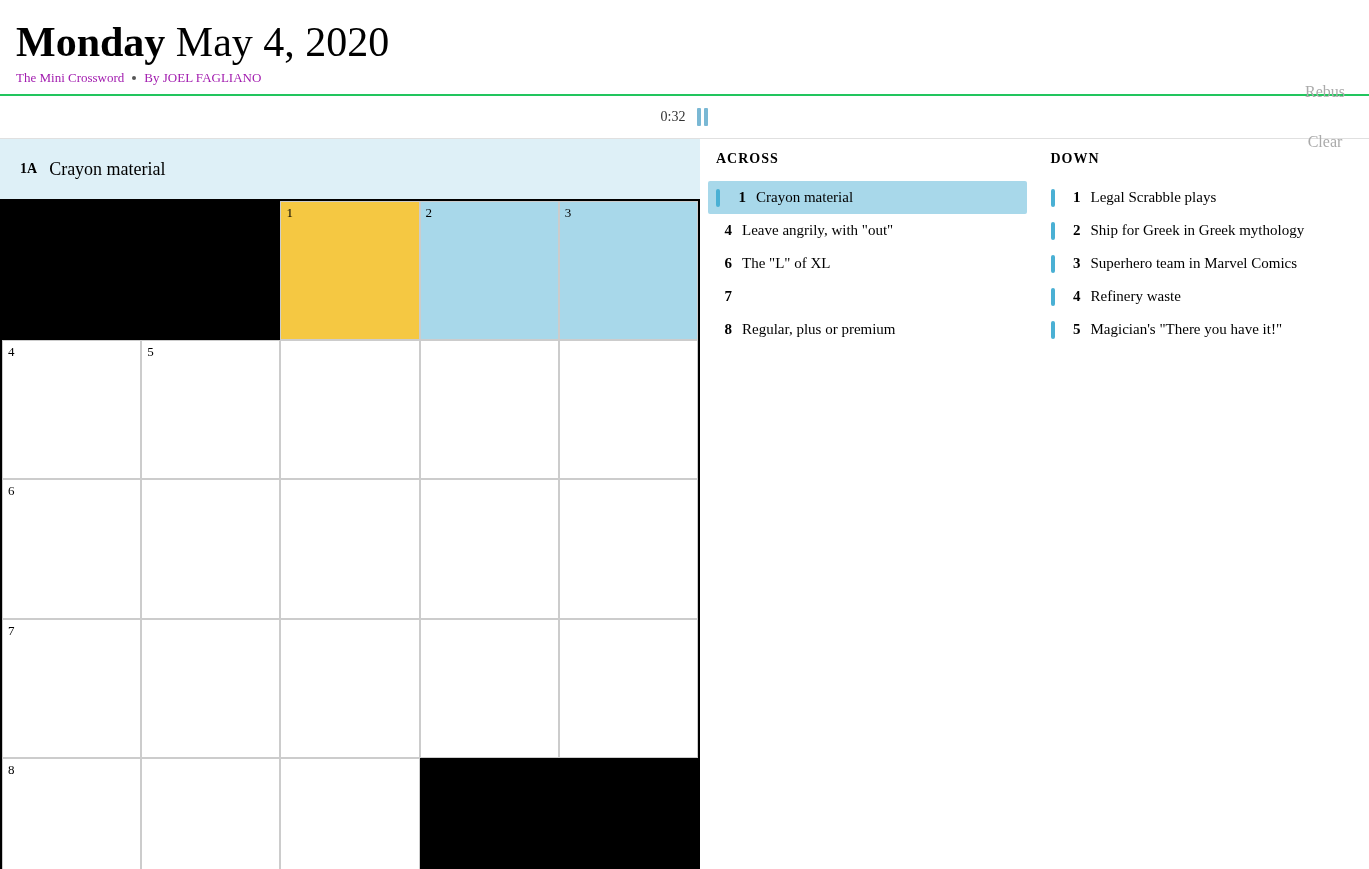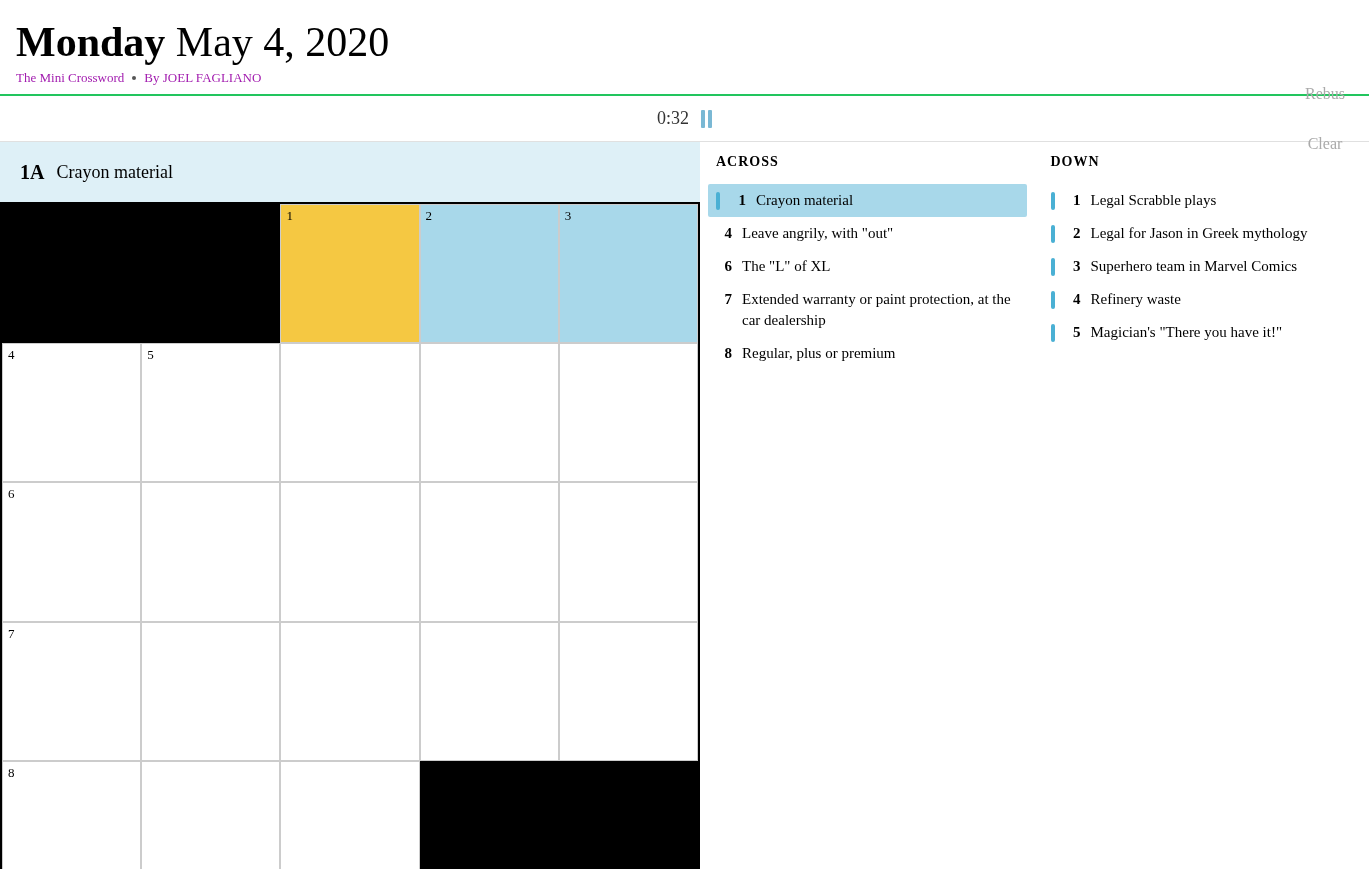--- a/index.html
+++ b/index.html
@@ -19,21 +19,21 @@
       align-items: center;
       justify-content: center;
       padding: 12px 24px;
       border-bottom: 1px solid #e0e0e0;
       position: relative;
     }
     .timer-area {
       display: flex;
       align-items: center;
       gap: 12px;
-      font-size: 18px;
+      font-size: 14px;
       color: #333;
     }
     .pause-icon {
       display: flex; gap: 3px; cursor: pointer;
     }
     .pause-icon span {
       display: inline-block;
       width: 4px;
       height: 18px;
       background: #7ab8d4;
@@ -72,21 +72,21 @@
       background: #def0f7;
       padding: 14px 20px;
       font-size: 18px;
       display: flex;
       align-items: center;
       gap: 12px;
       min-height: 60px;
     }
     .clue-banner .clue-num {
       font-weight: 900;
-      font-size: 20px;
+      font-size: 14px;
     }
     .clue-banner .clue-text {
       font-size: 18px;
     }
 
     
     .grid-container {
       flex: 1;
       padding: 0;
     }
@@ -268,40 +268,39 @@
           <li class="clue-item">
             <span class="clue-n">4</span>
             <span>Leave angrily, with "out"</span>
           </li>
           <li class="clue-item">
             <span class="clue-n">6</span>
             <span>The "L" of XL</span>
           </li>
           <li class="clue-item">
             <span class="clue-n">7</span>
-            <span>Extended warranty or paint protection, at the car dealership</span>
           </li>
           <li class="clue-item">
             <span class="clue-n">8</span>
             <span>Regular, plus or premium</span>
           </li>
         </ul>
     </div>
     <div class="clue-column">
       <div class="clue-column-title">DOWN</div>
       <ul class="clue-list" id="down-list">
           <li class="clue-item">
             <div class="clue-accent-bar"></div>
             <span class="clue-n">1</span>
             <span>Legal Scrabble plays</span>
           </li>
           <li class="clue-item">
             <div class="clue-accent-bar"></div>
             <span class="clue-n">2</span>
-            <span>Legal for Jason in Greek mythology</span>
+            <span>Ship for Greek in Greek mythology</span>
           </li>
           <li class="clue-item">
             <div class="clue-accent-bar"></div>
             <span class="clue-n">3</span>
             <span>Superhero team in Marvel Comics</span>
           </li>
           <li class="clue-item">
             <div class="clue-accent-bar"></div>
             <span class="clue-n">4</span>
             <span>Refinery waste</span>

